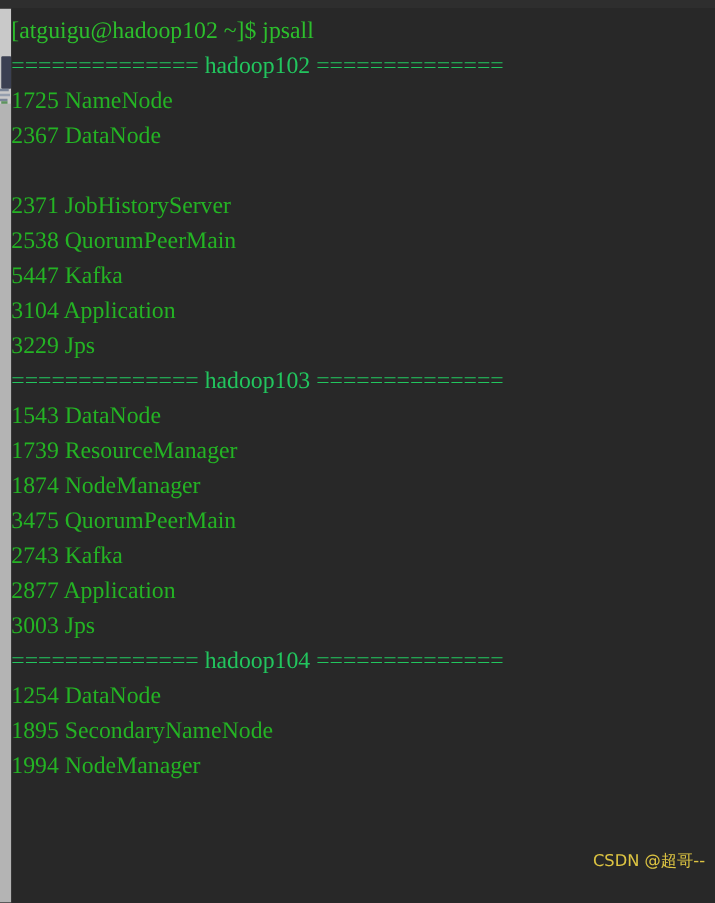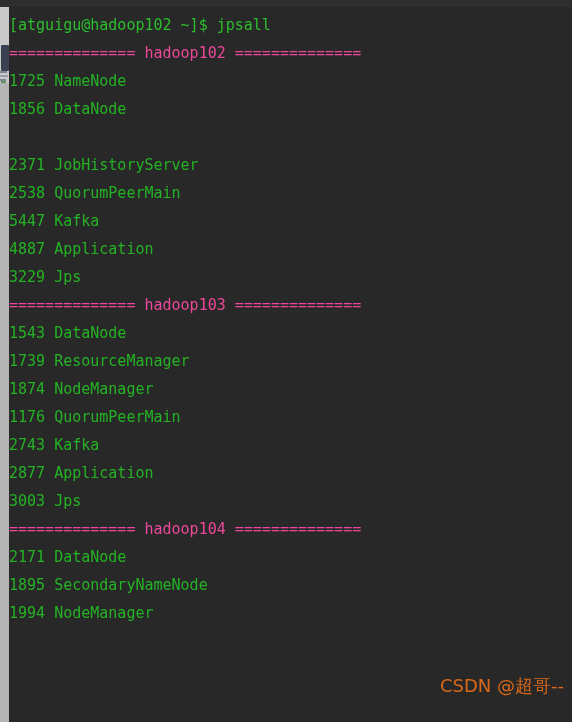--- a/index.html
+++ b/index.html
@@ -63,44 +63,45 @@
     height: 715px;
     background: #282828;
     overflow: hidden;
   }
   .line {
     position: absolute;
     left: 0px;
     height: 28px;
     line-height: 28px;
     white-space: pre;
-    font-size: 15px;
+    font-size: 19px;
     letter-spacing: 0px;
     color: #24b324;
+    font-family: Liberation Serif, serif;
   }
   .line.sep {
-    color: #ec4899;
+    color: #22c55e;
   }
   .line.prompt {
     color: #2cbe2c;
   }
   .cursor {
     display: inline-block;
     width: 12px;
     height: 21px;
     background: #1fcc1f;
     vertical-align: -4px;
   }
   #watermark {
     position: absolute;
     right: 8px;
     bottom: 24px;
-    color: #f97316;
+    color: #fde047;
     font-family: "DejaVu Sans", "Liberation Sans", sans-serif;
-    font-size: 18px;
+    font-size: 13px;
     opacity: 0.85;
     white-space: pre;
   }
 </style>
 </head>
 <body>
 
 <div id="screen">
 
   <div id="top-strip"></div>
@@ -116,36 +117,36 @@
         <rect x="1" y="11" width="5" height="2" fill="#4c8a4c"></rect>
       </svg>
     </div>
   </div>
 
   <div id="term">
 
     <div class="line prompt" style="top:4px">[atguigu@hadoop102 ~]$ jpsall</div>
     <div class="line sep" style="top:32px">============== hadoop102 ==============</div>
     <div class="line" style="top:60px">1725 NameNode</div>
-    <div class="line" style="top:88px">1856 DataNode</div>
+    <div class="line" style="top:88px">2367 DataNode</div>
     <div class="line" style="top:144px">2371 JobHistoryServer</div>
     <div class="line" style="top:172px">2538 QuorumPeerMain</div>
     <div class="line" style="top:200px">5447 Kafka</div>
-    <div class="line" style="top:228px">4887 Application</div>
+    <div class="line" style="top:228px">3104 Application</div>
     <div class="line" style="top:256px">3229 Jps</div>
     <div class="line sep" style="top:284px">============== hadoop103 ==============</div>
     <div class="line" style="top:312px">1543 DataNode</div>
     <div class="line" style="top:340px">1739 ResourceManager</div>
     <div class="line" style="top:368px">1874 NodeManager</div>
-    <div class="line" style="top:396px">1176 QuorumPeerMain</div>
+    <div class="line" style="top:396px">3475 QuorumPeerMain</div>
     <div class="line" style="top:424px">2743 Kafka</div>
     <div class="line" style="top:452px">2877 Application</div>
     <div class="line" style="top:480px">3003 Jps</div>
     <div class="line sep" style="top:508px">============== hadoop104 ==============</div>
-    <div class="line" style="top:536px">2171 DataNode</div>
+    <div class="line" style="top:536px">1254 DataNode</div>
     <div class="line" style="top:564px">1895 SecondaryNameNode</div>
     <div class="line" style="top:592px">1994 NodeManager</div>
 
 
   </div>
 
   <div id="watermark">CSDN @超哥--</div>
 
 </div>
 

